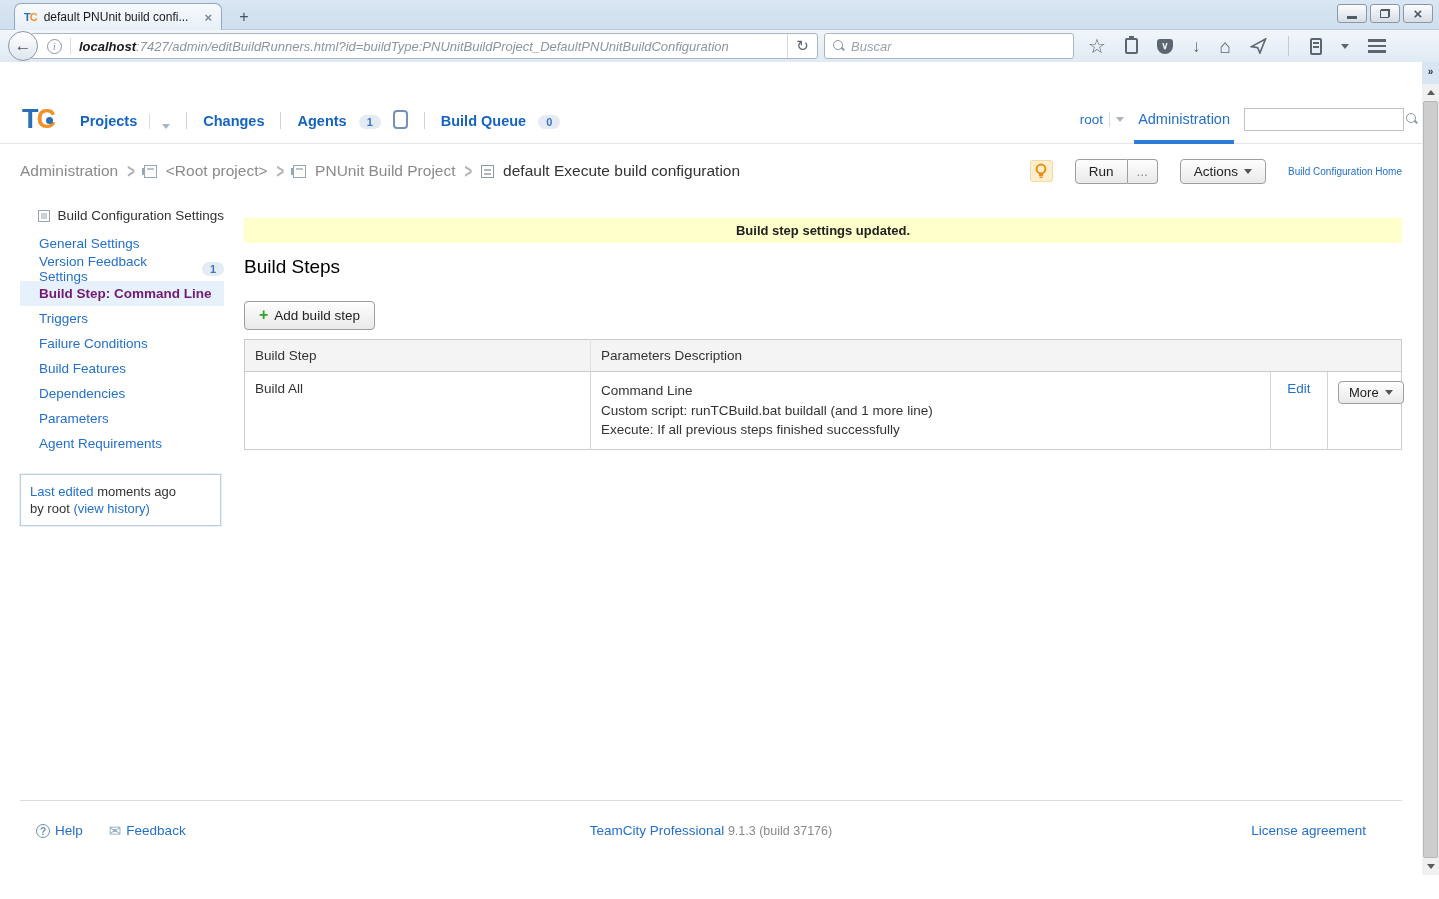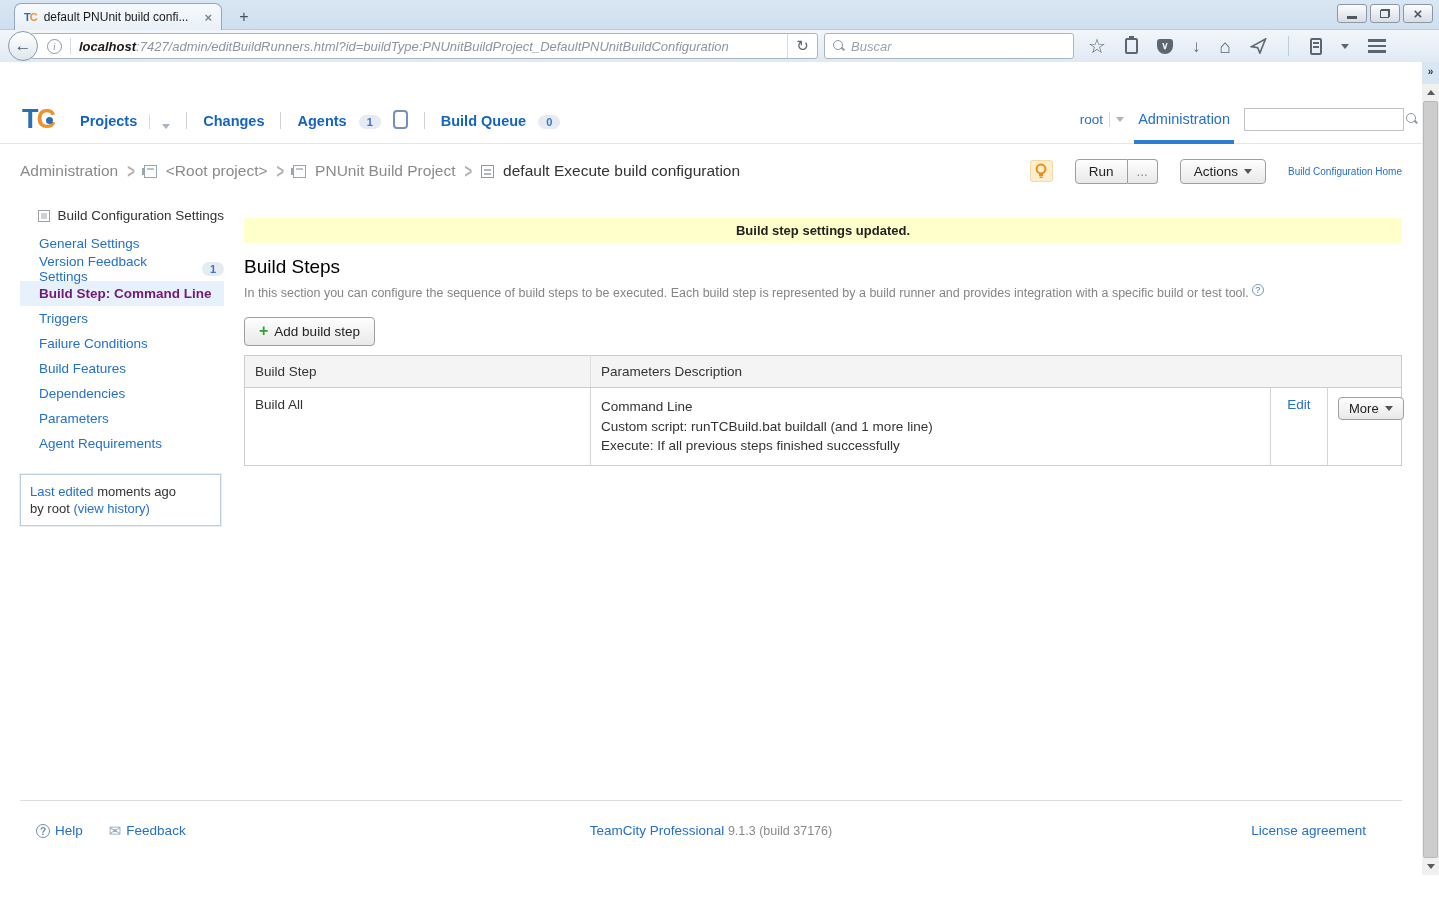--- a/index.html
+++ b/index.html
@@ -331,23 +331,20 @@
           <span class="link">Last edited</span>
           <span>moments ago</span><br>
           <span>by root</span>
           <span class="link">(view history)</span>
         </div>
       </div>
 
       <div class="content">
         <div class="banner">Build step settings updated.</div>
         <div class="page-h2">Build Steps</div>
-        <div class="desc">
-          <span>In this section you can configure the sequence of build steps to be executed. Each build step is represented by a build runner and provides integration with a specific build or test tool.</span><span class="help-ic">?</span>
-        </div>
         <div>
           <span class="btn addbtn">
             <span class="plus">+</span>
             <span>Add build step</span>
           </span>
         </div>
 
         <table class="steps">
           <colgroup>
               <col style="width:346px">

